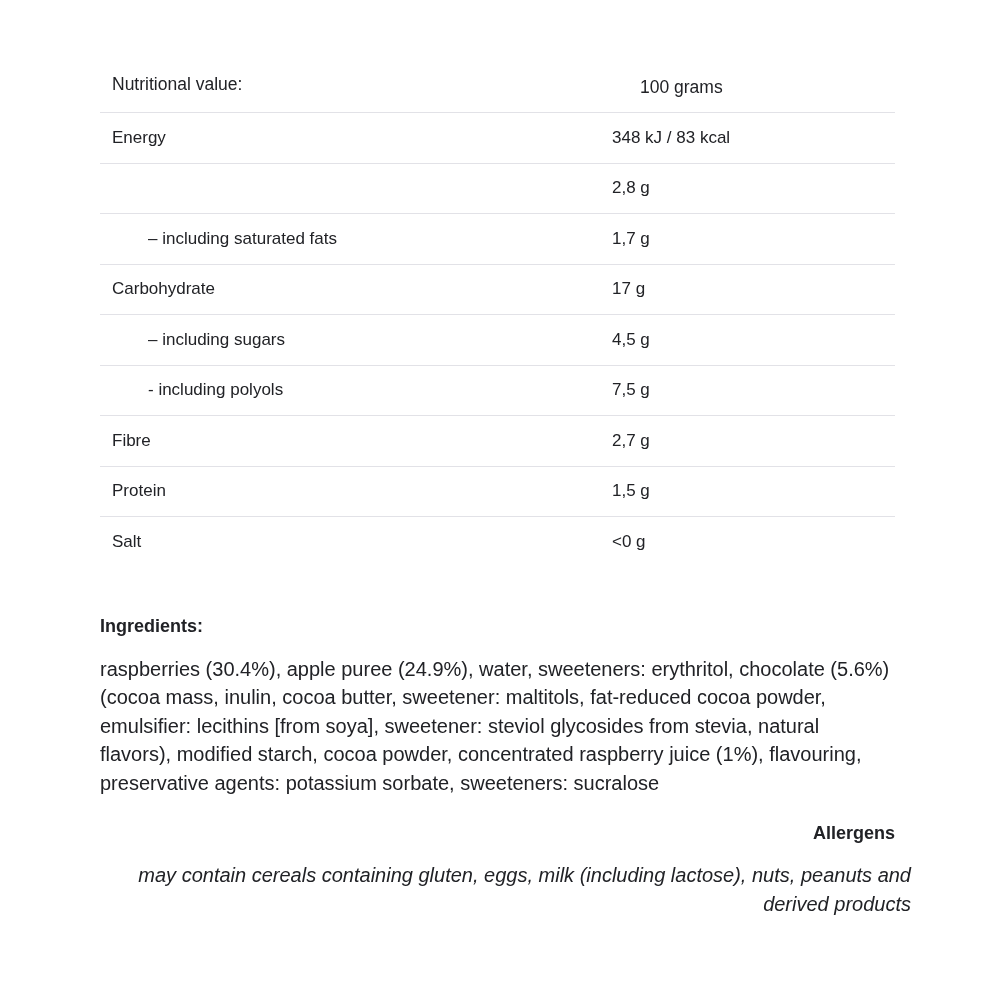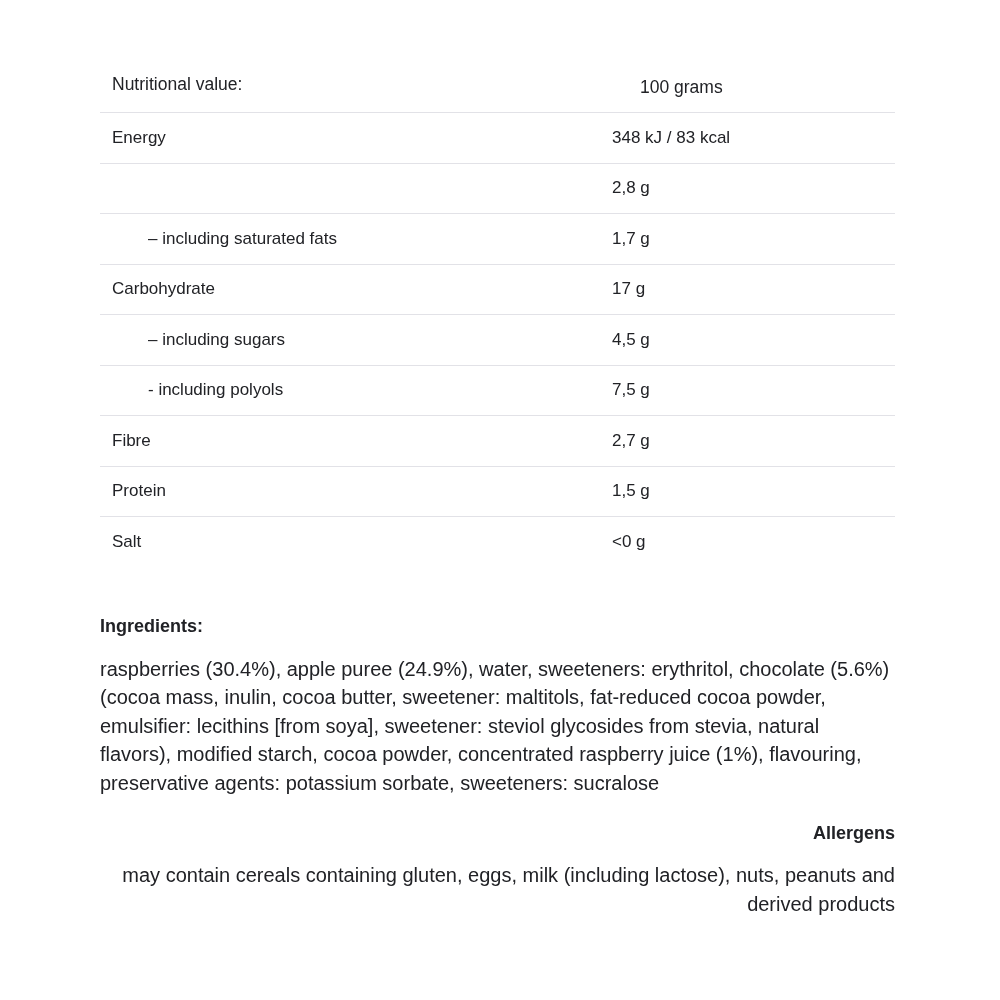--- a/index.html
+++ b/index.html
@@ -61,22 +61,24 @@
     line-height: 24px;
   }
   .body-text {
     margin-top: 17px;
     font-size: 20px;
     line-height: 28.5px;
     width: 795px;
   }
   .section-allergens { margin-top: 24px; text-align: right; }
   .allergen-text {
+    font-style: italic;
     margin-top: 16px;
     line-height: 29px;
+    margin-left: 16px;
   }
 </style>
 </head>
 <body>
 
 <div class="page">
   <div class="content">
 
     <div class="ntable">
 

